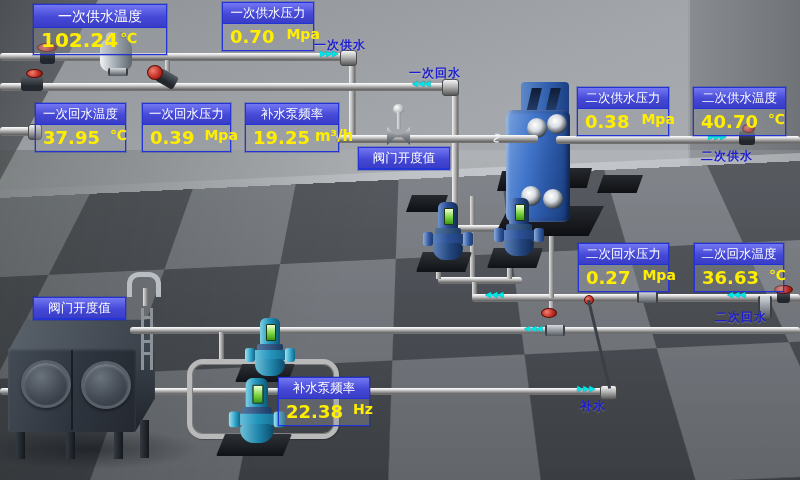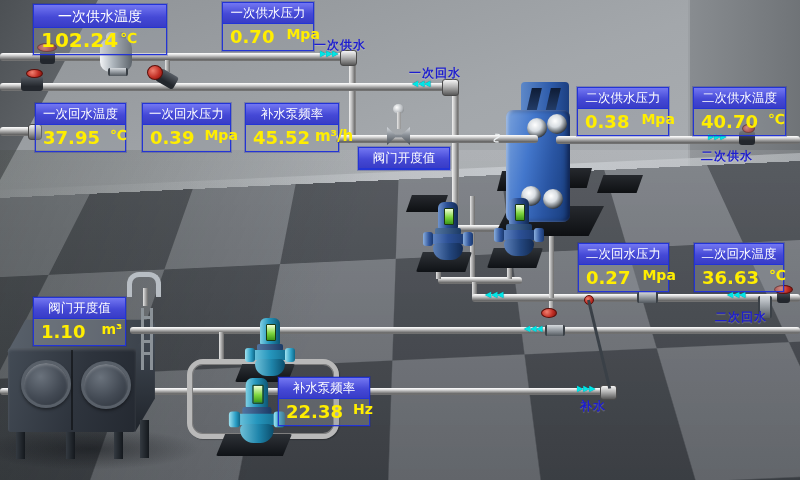--- a/index.html
+++ b/index.html
@@ -316,21 +316,21 @@
   <div class="dbox b4">
     <div class="hd">一次回水压力</div>
     <div class="vl">
       <span class="num">0.39</span>
       <span class="unit">Mpa</span>
     </div>
   </div>
   <div class="dbox b5">
     <div class="hd">补水泵频率</div>
     <div class="vl">
-      <span class="num">45.52</span>
+      <span class="num">19.25</span>
       <span class="unit">m³/h</span>
     </div>
   </div>
   <div class="dbox b6">
     <div class="hd">阀门开度值</div>
   </div>
   <div class="dbox b7">
     <div class="hd">二次供水压力</div>
     <div class="vl">
       <span class="num">0.38</span>
@@ -353,24 +353,20 @@
   </div>
   <div class="dbox b10">
     <div class="hd">二次回水温度</div>
     <div class="vl">
       <span class="num">36.63</span>
       <span class="unit">℃</span>
     </div>
   </div>
   <div class="dbox b11">
     <div class="hd">阀门开度值</div>
-    <div class="vl">
-      <span class="num">1.10</span>
-      <span class="unit">m³</span>
-    </div>
   </div>
   <div class="dbox b12">
     <div class="hd">补水泵频率</div>
     <div class="vl">
       <span class="num">22.38</span>
       <span class="unit">Hz</span>
     </div>
   </div>
 
 </div>

